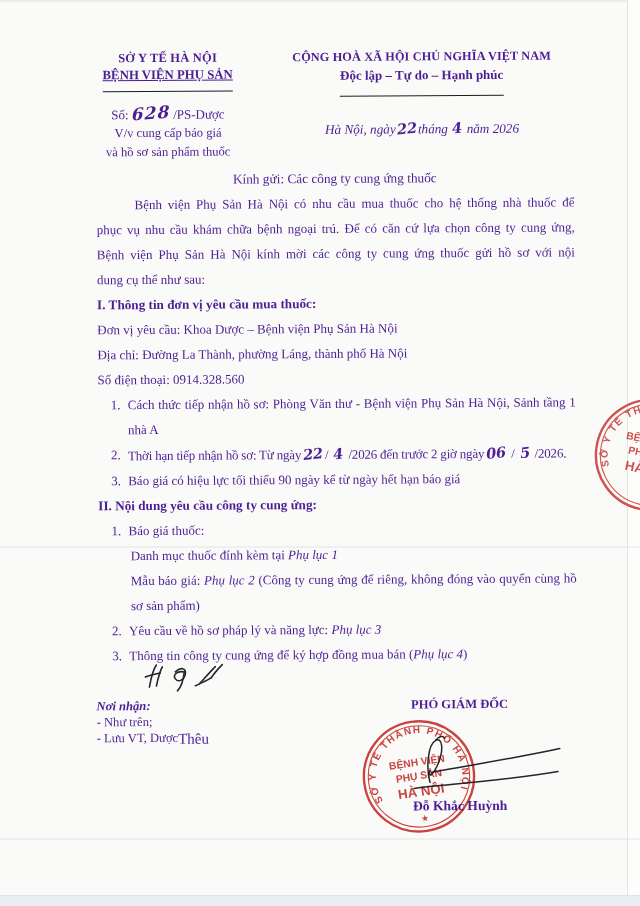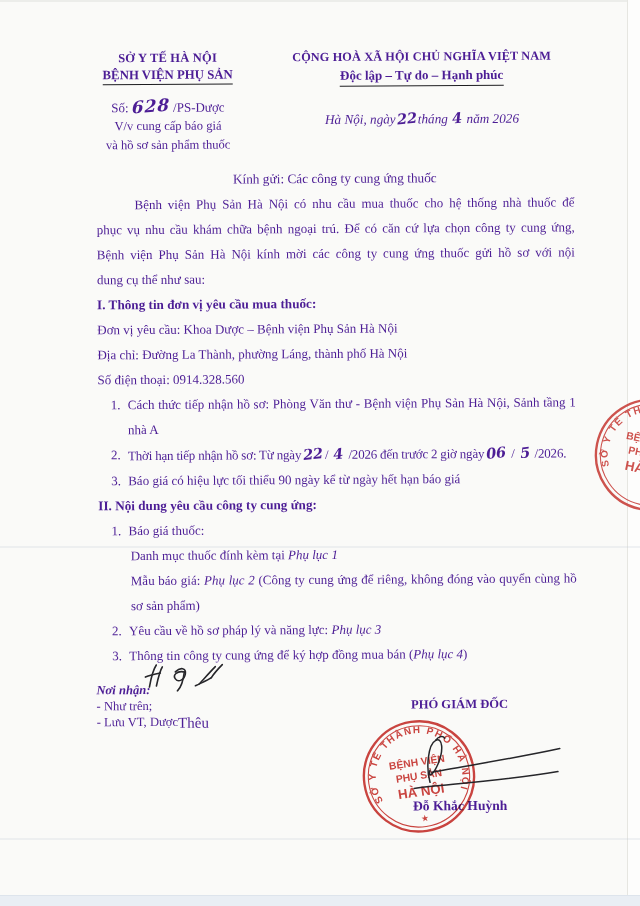--- a/index.html
+++ b/index.html
@@ -12,30 +12,30 @@
   .scan-top-edge{position:absolute;top:0;left:0;width:100%;height:2px;background:#ecedea;}
   .scan-right-strip{position:absolute;top:0;left:627px;width:13px;height:100%;background:#fdfdfc;border-left:1px solid #e6e6e1;}
   .scan-bottom-strip{position:absolute;top:895px;left:0;width:100%;height:11px;background:#e9eef4;border-top:1px solid #dde4ec;}
   .streak{position:absolute;left:0;width:100%;height:2px;background:rgba(190,200,212,0.22);}
   .content{position:absolute;top:0;left:0;width:640px;height:906px;transform:rotate(-0.35deg);transform-origin:50% 50%;}
 
   
   .h-left{position:absolute;left:52px;top:50px;width:236px;text-align:center;}
   .h-left .dept{font-weight:bold;font-size:12.5px;letter-spacing:.2px;}
   .h-left .org{font-weight:bold;font-size:12.8px;margin-top:2px;}
-  .h-left .org span{display:inline-block;border-bottom:1.4px solid #1d1d20;padding-bottom:1px;}
+  .h-left .org span{display:inline-block;border-bottom:1.4px solid #1d1d20;padding-bottom:8px;text-decoration:underline;}
   .num-line{margin-top:11px;font-size:13px;}
   .hand{font-family:"DejaVu Serif",serif;font-style:italic;font-weight:bold;display:inline-block;}
   .num-line .hand{font-size:17px;letter-spacing:1px;transform:rotate(-4deg) skewX(-6deg);margin:0 3px;}
   .subject{font-size:12.6px;line-height:17px;margin-top:2px;}
 
   .h-right{position:absolute;left:278px;top:50px;width:292px;text-align:center;}
   .h-right .nat1{font-weight:bold;font-size:12.3px;letter-spacing:.1px;}
   .h-right .nat2{font-weight:bold;font-size:13px;margin-top:3px;}
-  .h-right .nat2 span{display:inline-block;border-bottom:1.4px solid #1d1d20;padding-bottom:2px;}
+  .h-right .nat2 span{display:inline-block;border-bottom:1.4px solid #1d1d20;padding-bottom:12px;}
   .date-line{margin-top:23px;font-style:italic;font-size:13.2px;}
   .date-line .hand{font-size:14.5px;transform:rotate(-5deg);margin:0 1px;}
 
   
   .salutation{position:absolute;top:171px;left:98px;width:477px;text-align:center;font-size:13.3px;}
   .docbody{position:absolute;top:191px;left:98px;width:478px;font-size:13px;line-height:25px;}
   .pline{text-align:justify;text-align-last:justify;}
   .pline.first{text-indent:38px;}
   .pline.last{text-align-last:left;}
   .sec-title{font-weight:bold;font-size:13.2px;}
@@ -44,21 +44,21 @@
   .li .num{flex:0 0 30px;padding-left:13px;box-sizing:border-box;}
   .li .itext{flex:1;text-align:justify;}
   .li .itext.nowrap{white-space:nowrap;text-align:left;letter-spacing:-.2px;}
   .sub{padding-left:32px;text-align:justify;}
   .ref{font-style:italic;}
   .closing-row{padding-left:32px;display:flex;align-items:center;}
   .initials-svg{margin-left:10px;margin-top:-6px;}
   .hand-num{font-family:"DejaVu Serif",serif;font-style:italic;font-weight:bold;font-size:14.5px;display:inline-block;transform:rotate(-6deg);margin:0 2px;}
 
   
-  .recipients{position:absolute;left:95px;top:681px;font-size:12.6px;line-height:16px;}
+  .recipients{position:absolute;left:95px;top:697px;font-size:12.6px;line-height:16px;}
   .recipients .rt{font-weight:bold;font-style:italic;}
   .recipients .note{font-size:15px;vertical-align:-2px;}
   .sign-block{position:absolute;left:366px;top:697px;width:184px;text-align:center;font-weight:bold;font-size:12.6px;line-height:16.5px;}
   .signer-name{position:absolute;left:366px;top:799px;width:184px;text-align:center;font-weight:bold;font-size:13.6px;z-index:2;}
   .stamp-svg{position:absolute;left:358px;top:718px;width:118px;height:118px;z-index:3;mix-blend-mode:multiply;opacity:.92;transform:rotate(-8deg);}
   .signature-svg{position:absolute;left:406px;top:733px;width:158px;height:64px;z-index:4;}
   .edge-stamp-svg{position:absolute;left:592px;top:398px;width:118px;height:118px;z-index:3;mix-blend-mode:multiply;opacity:.85;transform:rotate(12deg);}
   .stamp-text{font-family:"Liberation Sans","DejaVu Sans",sans-serif;font-weight:bold;}
 </style>
 </head>

